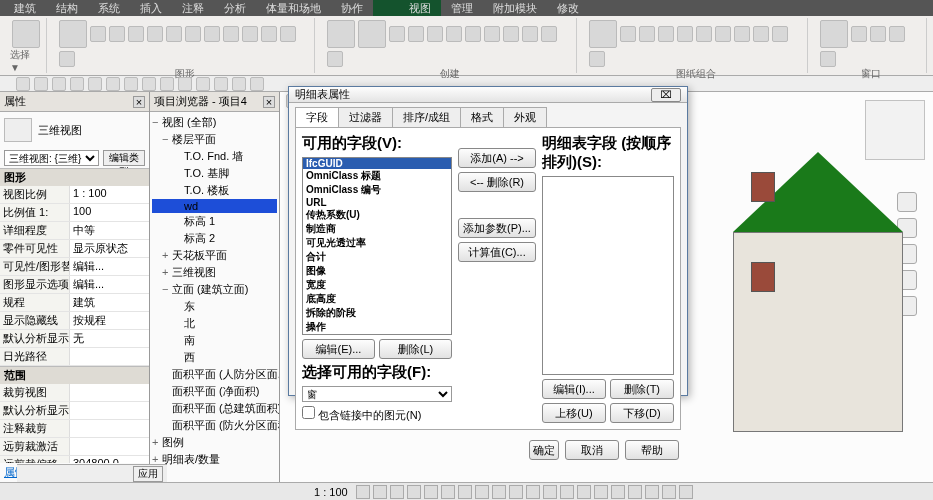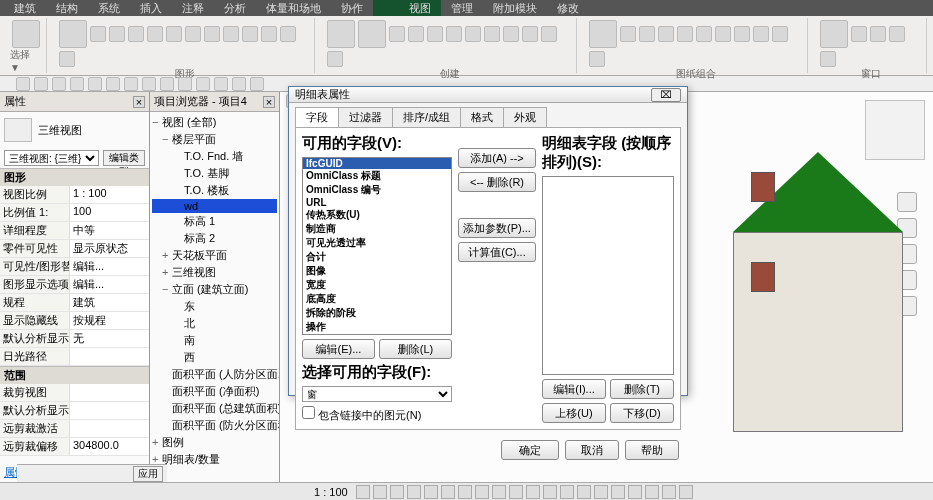--- a/index.html
+++ b/index.html
@@ -246,20 +246,24 @@
           <div class="k">日光路径</div>
           <div class="v"></div>
         </div>
         <div class="prop-cat">范围</div>
         <div class="prop-row">
           <div class="k">裁剪视图</div>
           <div class="v"></div>
         </div>
         <div class="prop-row">
           <div class="k">默认分析显示</div>
+          <div class="v"></div>
+        </div>
+        <div class="prop-row">
+          <div class="k">注释裁剪</div>
           <div class="v"></div>
         </div>
         <div class="prop-row">
           <div class="k">远剪裁激活</div>
           <div class="v"></div>
         </div>
         <div class="prop-row">
           <div class="k">远剪裁偏移</div>
           <div class="v">304800.0</div>
         </div>
@@ -404,17 +408,17 @@
         <button class="dlg-btn">编辑(I)...</button>
         <button class="dlg-btn">删除(T)</button>
       </div>
       <div class="dlg-row">
         <button class="dlg-btn">上移(U)</button>
         <button class="dlg-btn">下移(D)</button>
       </div>
     </div>
   </div>
   <div class="dlg-foot">
-    <button class="dlg-btn" style="width:58px">确定</button>
+    <button class="dlg-btn" style="width:30px">确定</button>
     <button class="dlg-btn" style="width:54px">取消</button>
     <button class="dlg-btn" style="width:54px">帮助</button>
   </div>
 </div>
 
 </body></html>

